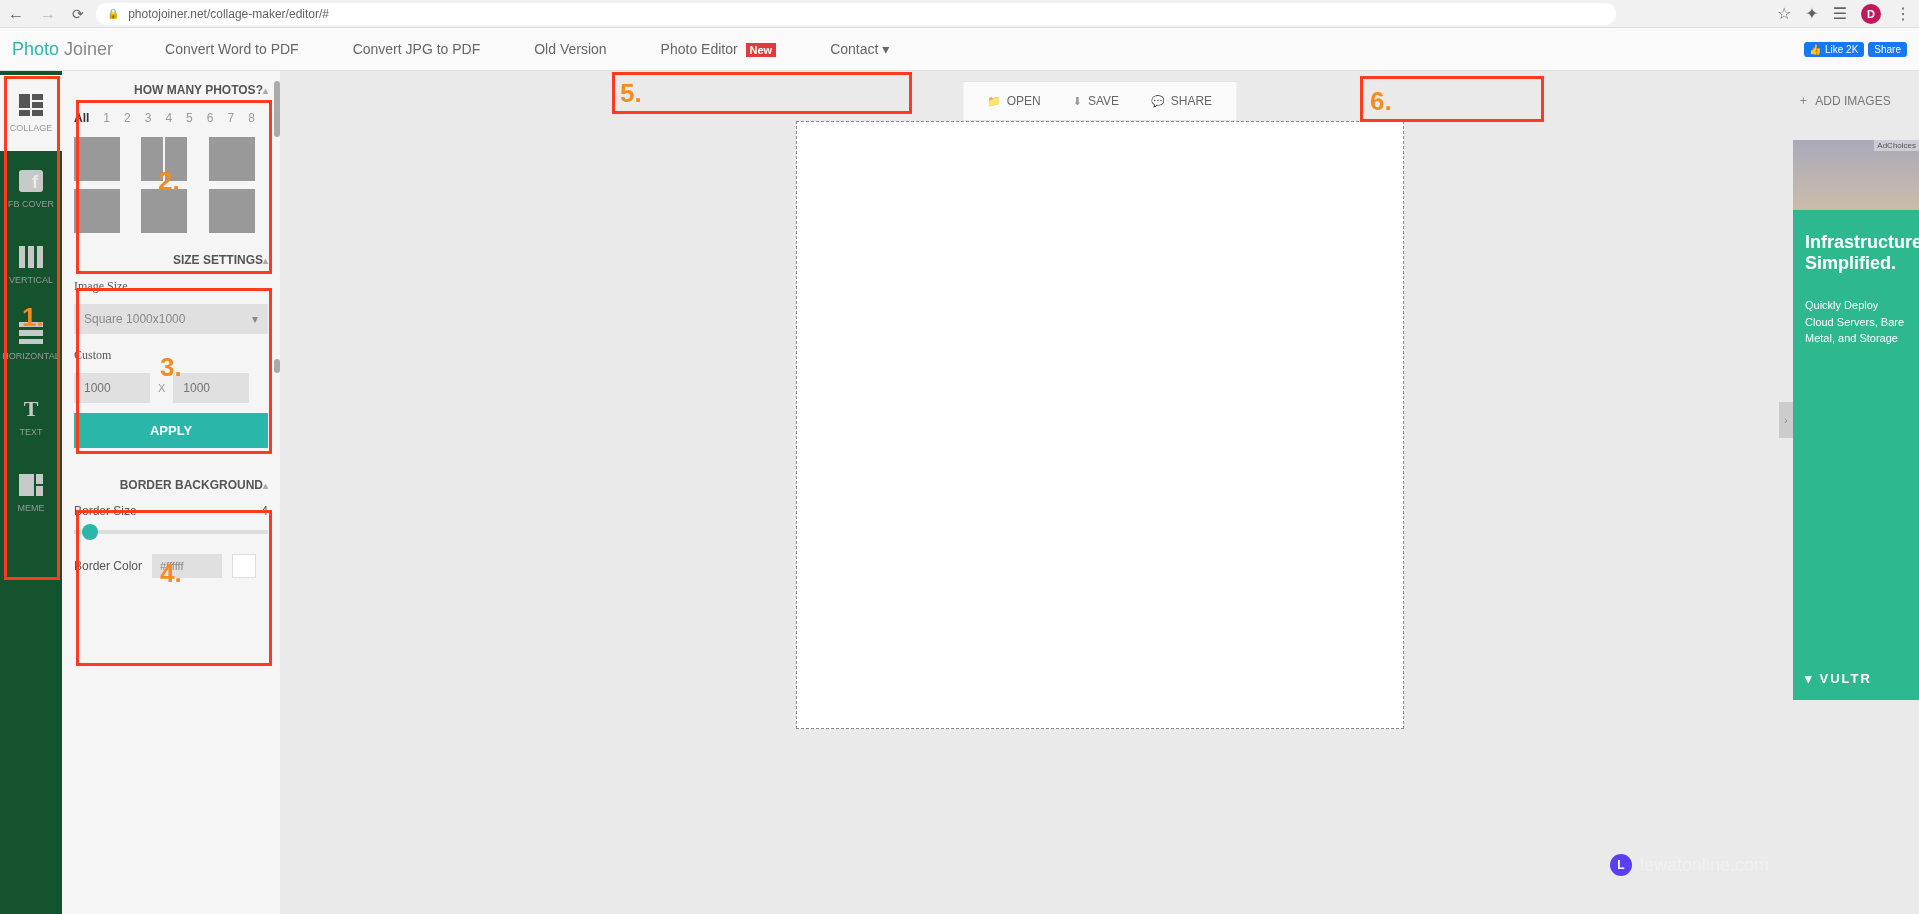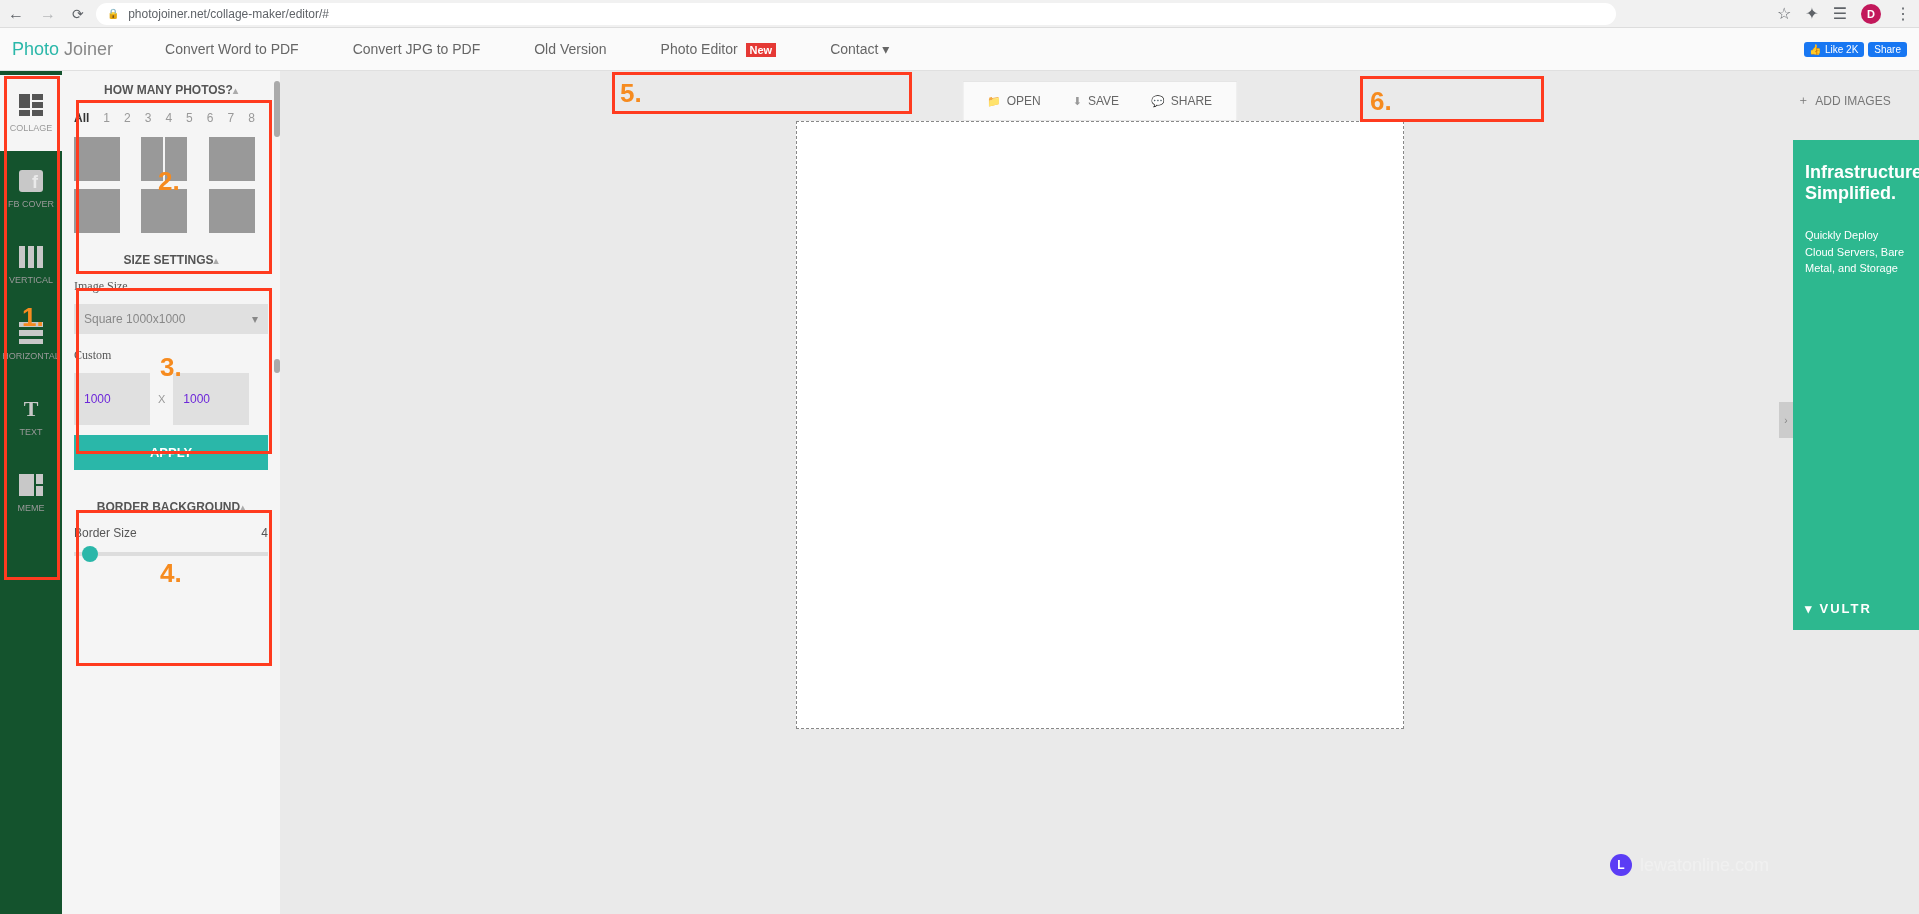--- a/index.html
+++ b/index.html
@@ -35,21 +35,21 @@
 
 .left-rail { width: 62px; background: #14532d; padding-top: 4px; }
 .rail-item { height: 76px; display: flex; flex-direction: column; align-items: center; justify-content: center; gap: 6px; cursor: pointer; color: #999; }
 .rail-item.active { background: #f5f5f5; }
 .rail-icon { width: 28px; height: 24px; display: flex; align-items: center; justify-content: center; }
 .rail-label { font-size: 9px; color: #999; }
 
 
 .settings-panel { width: 218px; background: #f5f5f5; padding: 6px 8px; position: relative; }
 .panel-section { margin-bottom: 14px; }
-.section-header { display: flex; justify-content: center; align-items: center; font-size: 12px; font-weight: 600; color: #555; padding: 6px 4px; }
+.section-header { display: flex; justify-content: flex-end; align-items: center; font-size: 12px; font-weight: 600; color: #555; padding: 6px 4px; }
 .section-header .caret { color: #aaa; font-size: 10px; }
 .photo-tabs { display: flex; gap: 14px; padding: 8px 4px 12px; font-size: 12px; color: #999; }
 .photo-tab { cursor: pointer; }
 .photo-tab.active { color: #333; font-weight: 600; }
 .layout-grid { display: grid; grid-template-columns: repeat(3, 1fr); gap: 8px; padding: 0 4px; }
 .layout-thumb { width: 46px; height: 44px; background: #999; cursor: pointer; }
 .layout-thumb.t2 { background: linear-gradient(to right, #999 48%, transparent 48%, transparent 52%, #999 52%); }
 .layout-thumb.t3 { display: grid; grid-template-columns: 1fr 1fr; grid-template-rows: 1fr 1fr; gap: 2px; }
 .layout-thumb.t3 > div { background: #999; }
 .layout-thumb.t3 > div:first-child { grid-row: 1 / 3; }
@@ -62,21 +62,21 @@
 .layout-thumb.t6 > div { background: #999; }
 .layout-thumb.t6 > div:nth-child(1) { grid-column:1/3; }
 .layout-thumb.t6 > div:nth-child(4) { grid-column:1/3; }
 
 .panel-scroll { position: absolute; right: 0; top: 10px; width: 6px; height: 56px; background: #aaa; border-radius: 3px; }
 .panel-scroll2 { position: absolute; right: 0; top: 288px; width: 6px; height: 14px; background: #aaa; border-radius: 3px; }
 
 .field-label { font-size: 12px; color: #555; padding: 6px 4px; font-family: Liberation Serif, serif; }
 .select-box { background: #e0e0e0; padding: 8px 10px; font-size: 12px; color: #888; display: flex; justify-content: space-between; align-items: center; margin: 4px 4px 8px; cursor: pointer; }
 .custom-row { display: flex; align-items: center; gap: 8px; padding: 4px 4px 10px; }
-.dim-input { width: 76px; background: #e0e0e0; border: none; padding: 19px 10px; font-size: 12px; color: #6d28d9; }
+.dim-input { width: 76px; background: #e0e0e0; border: none; padding: 8px 10px; font-size: 12px; color: #737373; }
 .x-label { color: #999; font-size: 11px; }
 .apply-btn { background: #2ab7a9; color: #fff; border: none; width: calc(100% - 8px); margin: 0 4px; padding: 10px; font-size: 13px; font-weight: 600; cursor: pointer; }
 
 .border-row { display: flex; justify-content: space-between; align-items: center; padding: 6px 4px; font-size: 12px; color: #555; }
 .slider-track { position: relative; height: 4px; background: #ddd; margin: 6px 4px 14px; }
 .slider-thumb { position: absolute; left: 4%; top: -6px; width: 16px; height: 16px; border-radius: 50%; background: #2ab7a9; cursor: pointer; }
 .color-row { display: flex; align-items: center; gap: 10px; padding: 6px 4px; }
 .color-input { background: #e0e0e0; border: none; padding: 6px 8px; font-size: 11px; color: #888; width: 70px; }
 .color-swatch { width: 24px; height: 24px; background: #fff; border: 1px solid #ddd; }
 
@@ -302,20 +302,25 @@
         <span>BORDER BACKGROUND</span>
         <span class="caret">▴</span>
       </div>
       <div class="border-row">
         <span>Border Size</span>
         <span>4</span>
       </div>
       <div class="slider-track">
         <div class="slider-thumb"></div>
       </div>
+      <div class="color-row">
+        <span style="font-size:12px;color:#555">Border Color</span>
+        <input class="color-input" value="#ffffff" style="">
+        <div class="color-swatch"></div>
+      </div>
     </div>
   </div>
 
   <div class="canvas-area">
     <div class="canvas"></div>
 
     <div class="canvas-toolbar">
       <div class="tb-btn">
         <span class="ico">📁</span>
         <span>OPEN</span>
@@ -333,20 +338,23 @@
 </div>
 
 <div class="add-images-bar">
   <div class="add-btn">
     <span>＋</span>
     <span>ADD IMAGES</span>
   </div>
 </div>
 
 <div class="right-ad">
+  <div class="ad-photo">
+    <div class="ad-choices">AdChoices</div>
+  </div>
   <div class="ad-green">
     <div class="ad-title">Infrastructure Simplified.</div>
     <div class="ad-sub">Quickly Deploy Cloud Servers, Bare Metal, and Storage</div>
     <div class="ad-logo">
       <span>▾</span>
       <span>VULTR</span>
     </div>
   </div>
 </div>
 <div class="ad-expand">›</div>

